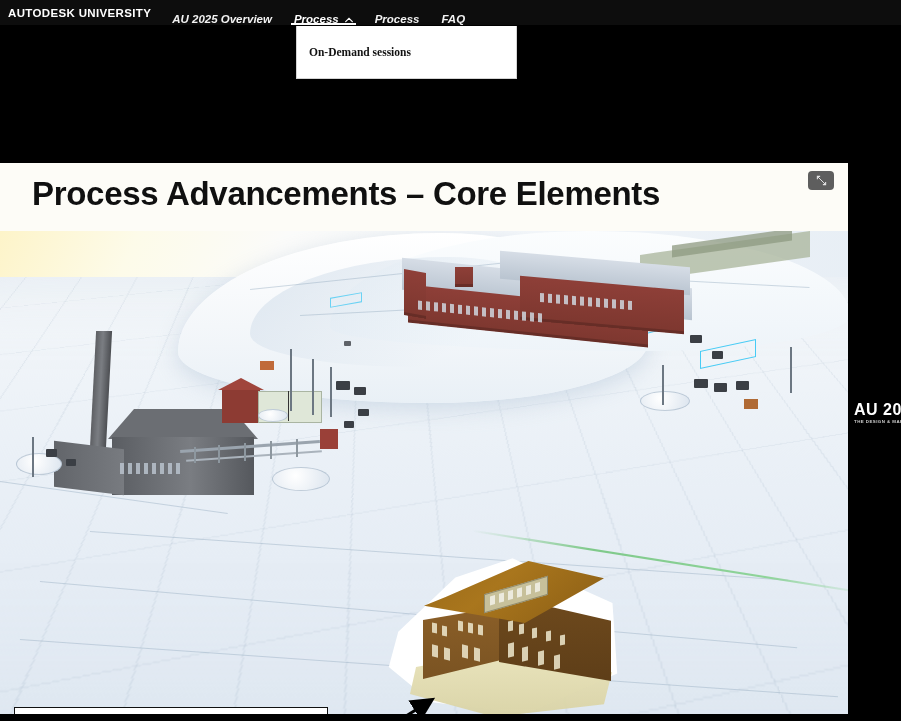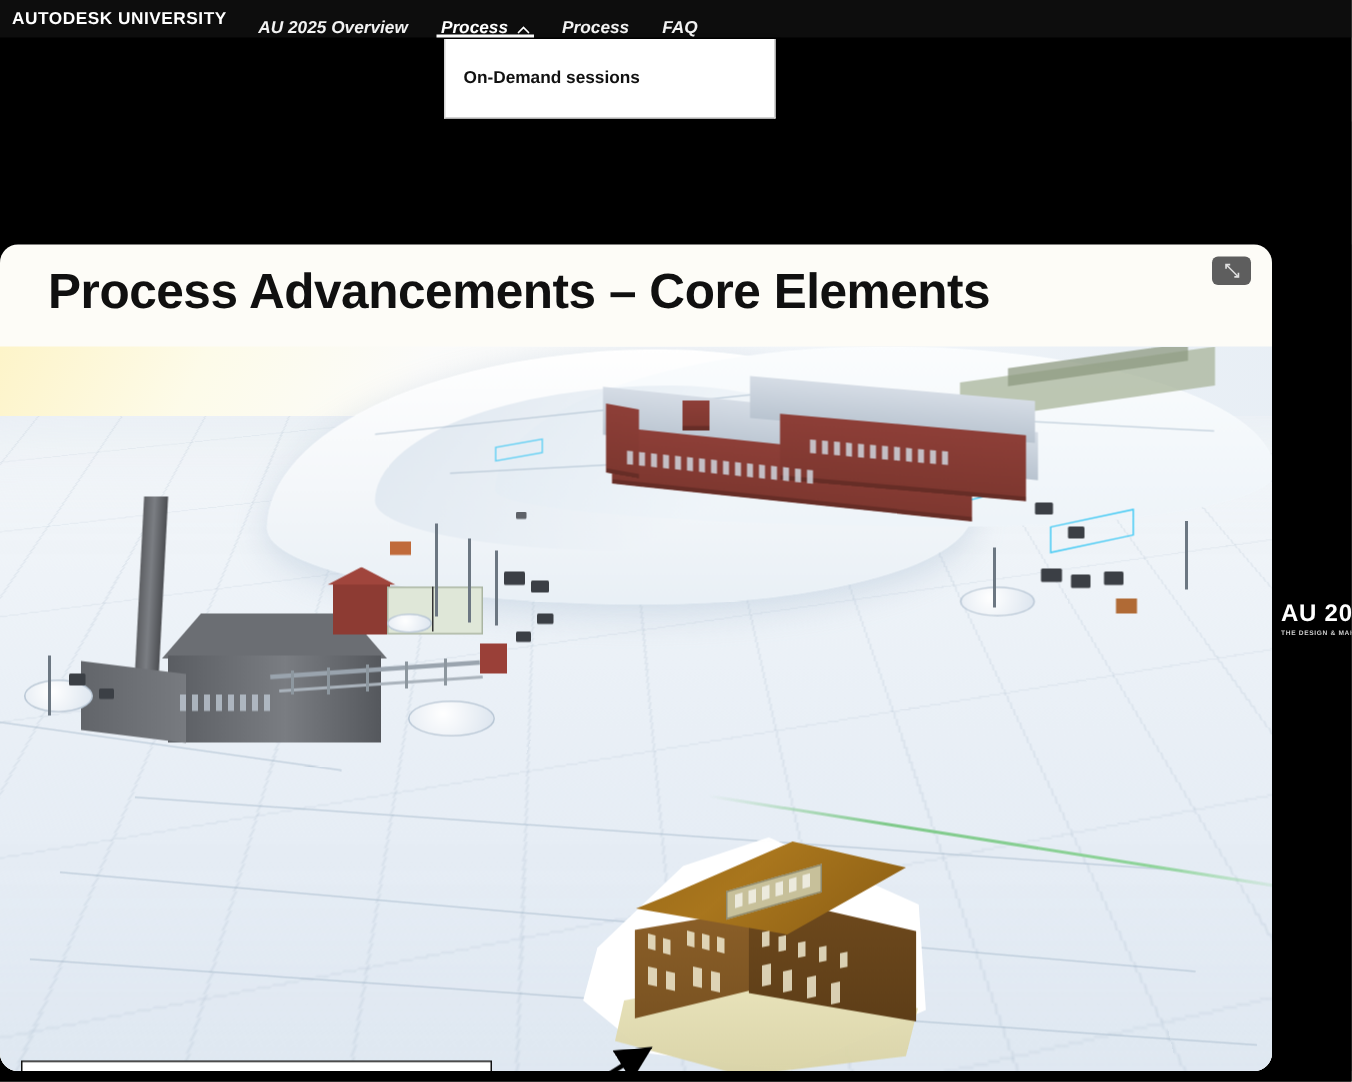--- a/index.html
+++ b/index.html
@@ -31,33 +31,33 @@
   .chev svg{display:block;}
 
   
   #dropdown{
     position:absolute;left:296px;top:26px;width:219px;height:52px;
     background:#ffffff;border:1px solid #d4d4d4;border-top:none;
     box-shadow:0 2px 5px rgba(0,0,0,.25);z-index:45;
     display:flex;align-items:center;
   }
   #dropdown .dd-item{
-    color:#111;font-size:11.5px;font-weight:700;padding-left:12px;cursor:pointer;
+    color:#111;font-size:11.5px;font-weight:700;padding-left:12px;cursor:pointer;font-family:Liberation Serif, serif;
   }
 
   
   #player{
     position:absolute;left:0;top:81px;width:901px;height:640px;background:#000;z-index:10;
   }
   
 
   
   #slide{
     position:absolute;left:0;top:82px;width:848px;height:551px;
-    background:#fdfcf7;overflow:hidden;border-radius:12px;
+    background:#fdfcf7;overflow:hidden;
   }
   #slideTitle{
     position:absolute;left:32px;top:12px;width:760px;
     font-size:33px;font-weight:700;color:#101010;letter-spacing:-.3px;
     white-space:nowrap;
   }
 
   
   #expandBtn{
     position:absolute;right:14px;top:8px;width:26px;height:19px;border-radius:4px;

